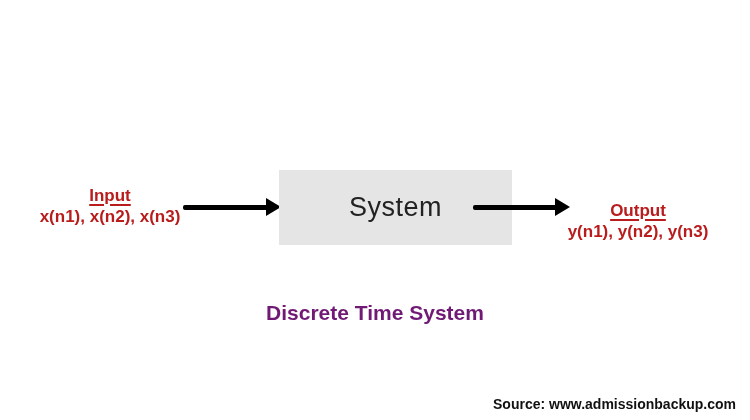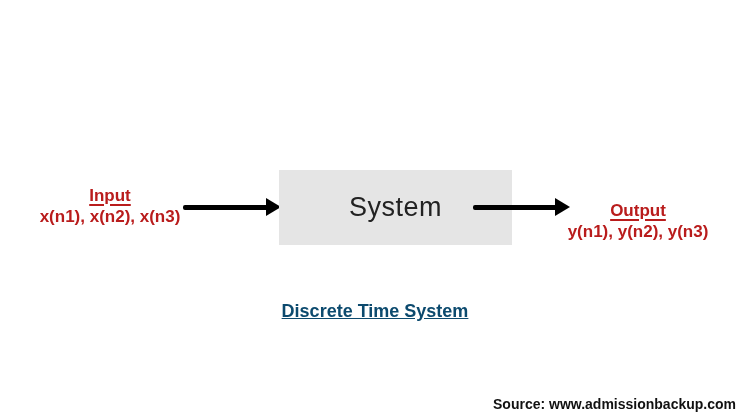--- a/index.html
+++ b/index.html
@@ -80,24 +80,23 @@
   .output-arrow-line { left: 473px; top: 205px; width: 84px; }
   .output-arrow-head { left: 555px; top: 198px; }
 
   
   .diagram-title {
     position: absolute;
     left: 0;
     top: 301px;
     width: 750px;
     text-align: center;
-    font-size: 18px;
+    font-size: 21px;
     font-weight: bold;
-    color: #0c4a6e;
-    text-decoration: underline;
+    color: #701a75;
   }
 
   
   .source-credit {
     position: absolute;
     right: 14px;
     top: 396px;
     font-size: 14px;
     font-weight: bold;
     color: #111111;

